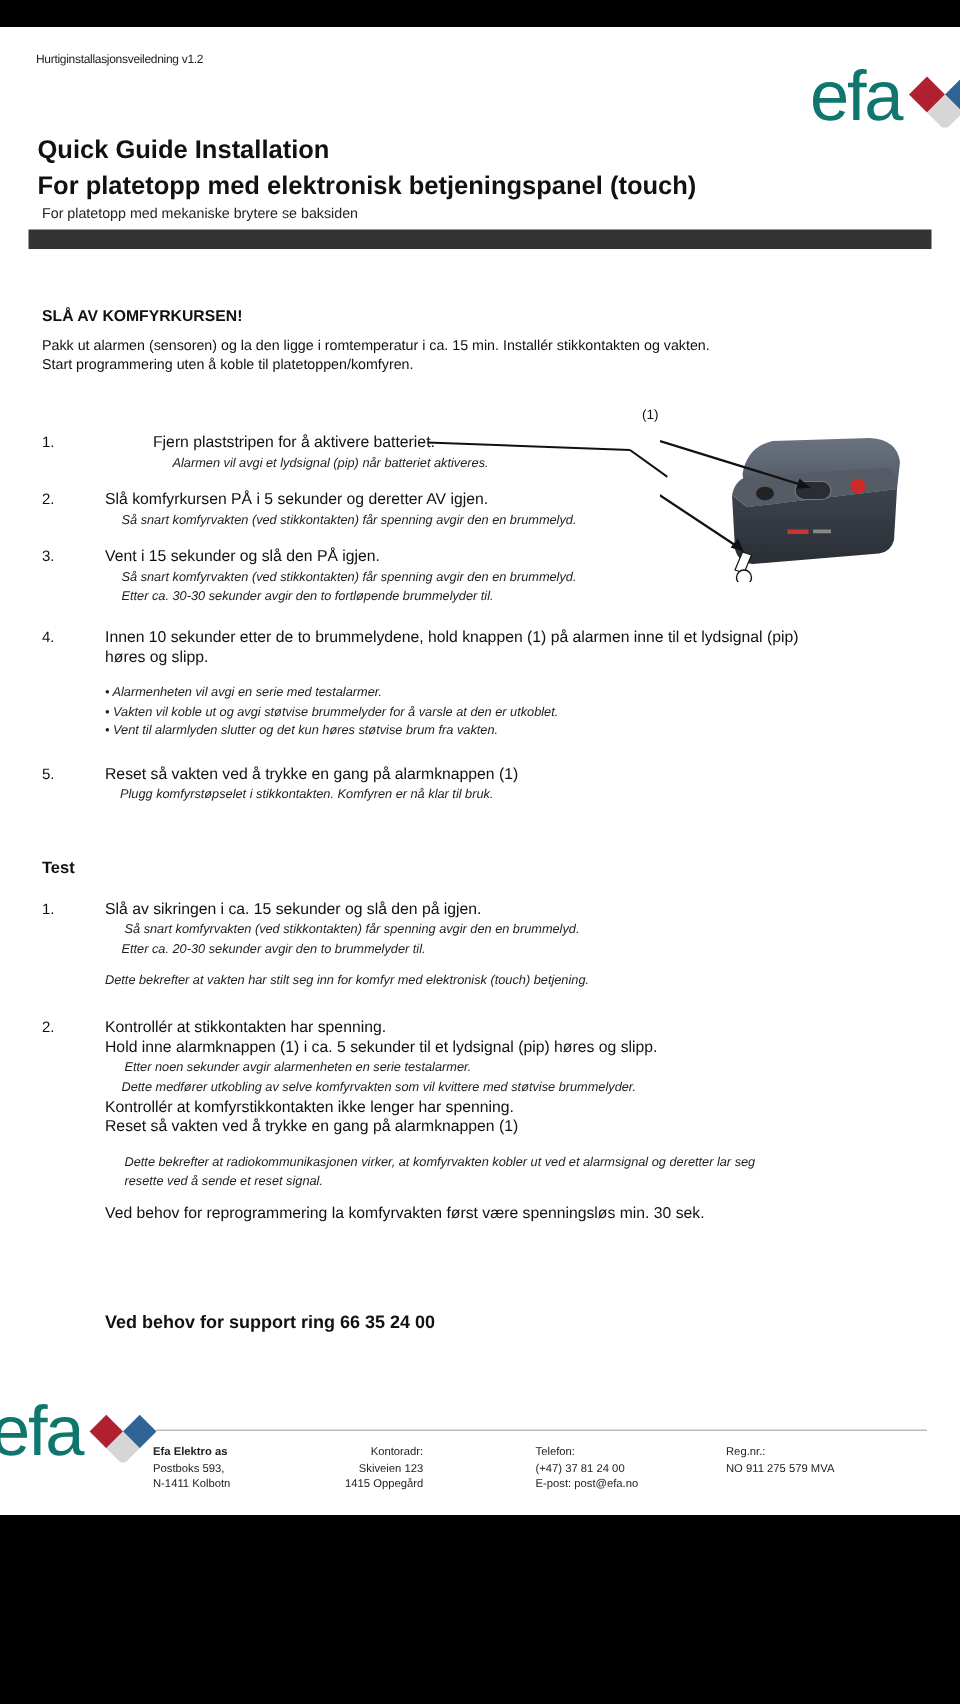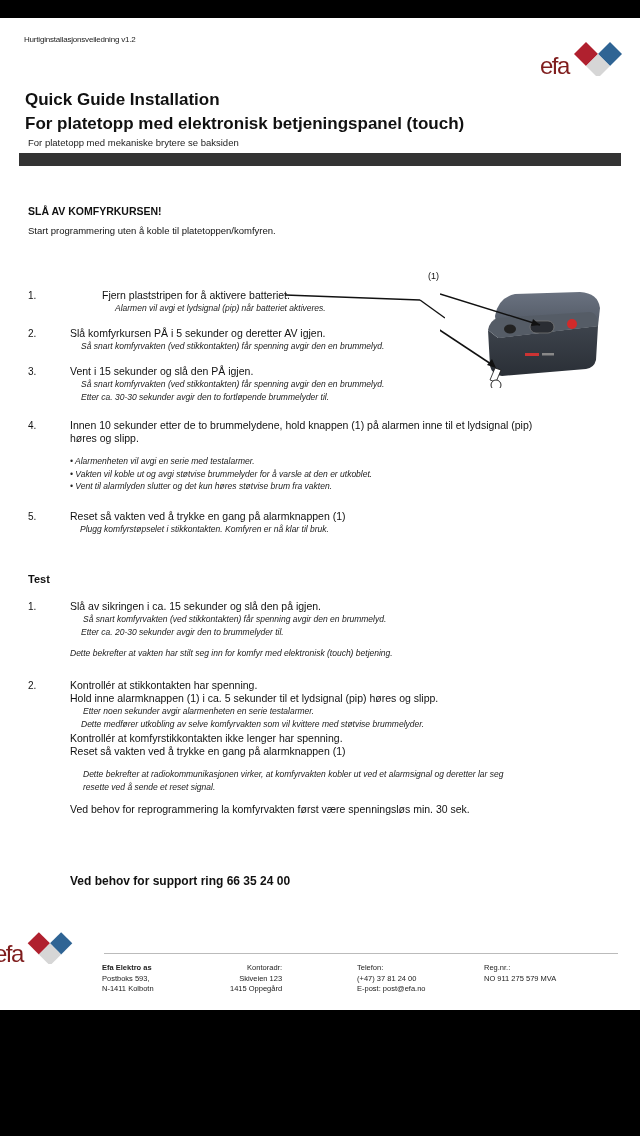--- a/index.html
+++ b/index.html
@@ -6,21 +6,21 @@
   body {
     width: 640px; height: 1136px; background: #000; position: relative; overflow: hidden;
     font-family: "Liberation Sans", "DejaVu Sans", sans-serif; color: #111;
   }
   .page {
     position: absolute; left: 0; top: 18px; width: 640px; height: 992px; background: #fff;
   }
   .abs { position: absolute; }
   .version { left: 24px; top: 17px; font-size: 8px; color: #222; letter-spacing: -0.2px; }
   .logo { display: flex; align-items: flex-end; }
-  .logo .word { font-size: 24px; color: #7f1d1d; letter-spacing: -1.5px; line-height: 1; font-weight: normal; }
+  .logo .word { font-size: 47px; color: #0f766e; letter-spacing: -1.5px; line-height: 1; font-weight: normal; }
   .title1 { left: 25px; top: 72px; font-size: 17px; font-weight: bold; }
   .title2 { left: 25px; top: 96px; font-size: 17px; font-weight: bold; }
   .subtitle { left: 28px; top: 119px; font-size: 9.5px; color: #222; }
   .darkbar { left: 19px; top: 135px; width: 602px; height: 13px; background: #333; }
   .h-warn { left: 28px; top: 187px; font-size: 10.5px; font-weight: bold; }
   .intro { left: 28px; top: 206px; font-size: 9.5px; line-height: 13px; width: 520px; }
   .num { left: 28px; font-size: 10px; }
   .step { left: 70px; font-size: 10.5px; width: 510px; line-height: 13px; }
   .note { font-size: 8.5px; font-style: italic; color: #222; line-height: 12.5px; }
   .h-test { left: 28px; top: 555px; font-size: 11px; font-weight: bold; }
@@ -46,20 +46,21 @@
     </svg>
   </div>
 
   <div class="abs title1">Quick Guide Installation</div>
   <div class="abs title2">For platetopp med elektronisk betjeningspanel (touch)</div>
   <div class="abs subtitle">For platetopp med mekaniske brytere se baksiden</div>
   <div class="abs darkbar"></div>
 
   <div class="abs h-warn">SLÅ AV KOMFYRKURSEN!</div>
   <div class="abs intro">
+    <div>Pakk ut alarmen (sensoren) og la den ligge i romtemperatur i ca. 15 min. Installér stikkontakten og vakten.</div>
     <div>Start programmering uten å koble til platetoppen/komfyren.</div>
   </div>
 
   <div class="abs device">
     <svg width="180" height="120" viewBox="0 0 180 120">
       <defs>
         <linearGradient id="top" x1="0" y1="0" x2="0" y2="1">
           <stop offset="0" stop-color="#6a7280"></stop>
           <stop offset="1" stop-color="#4a515c"></stop>
         </linearGradient>

